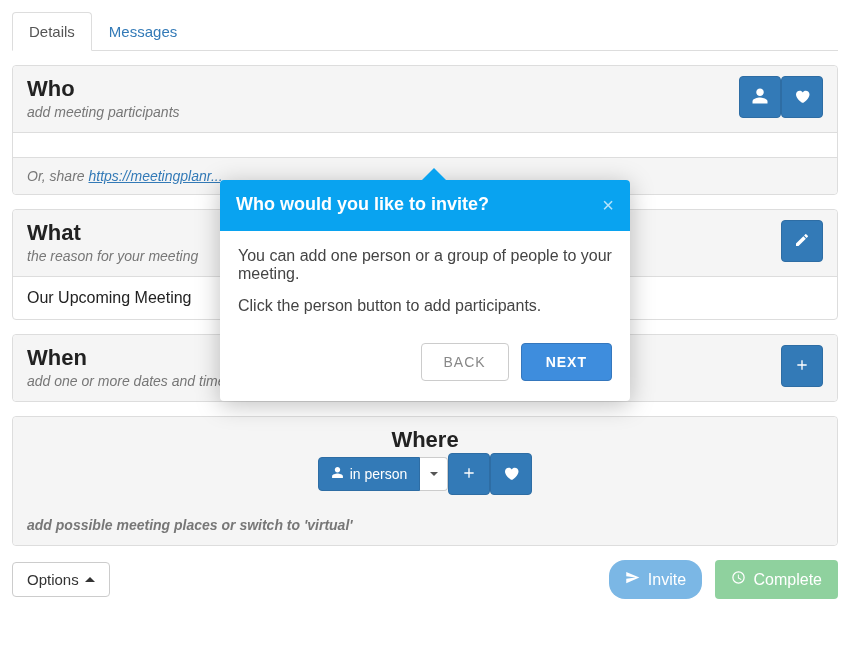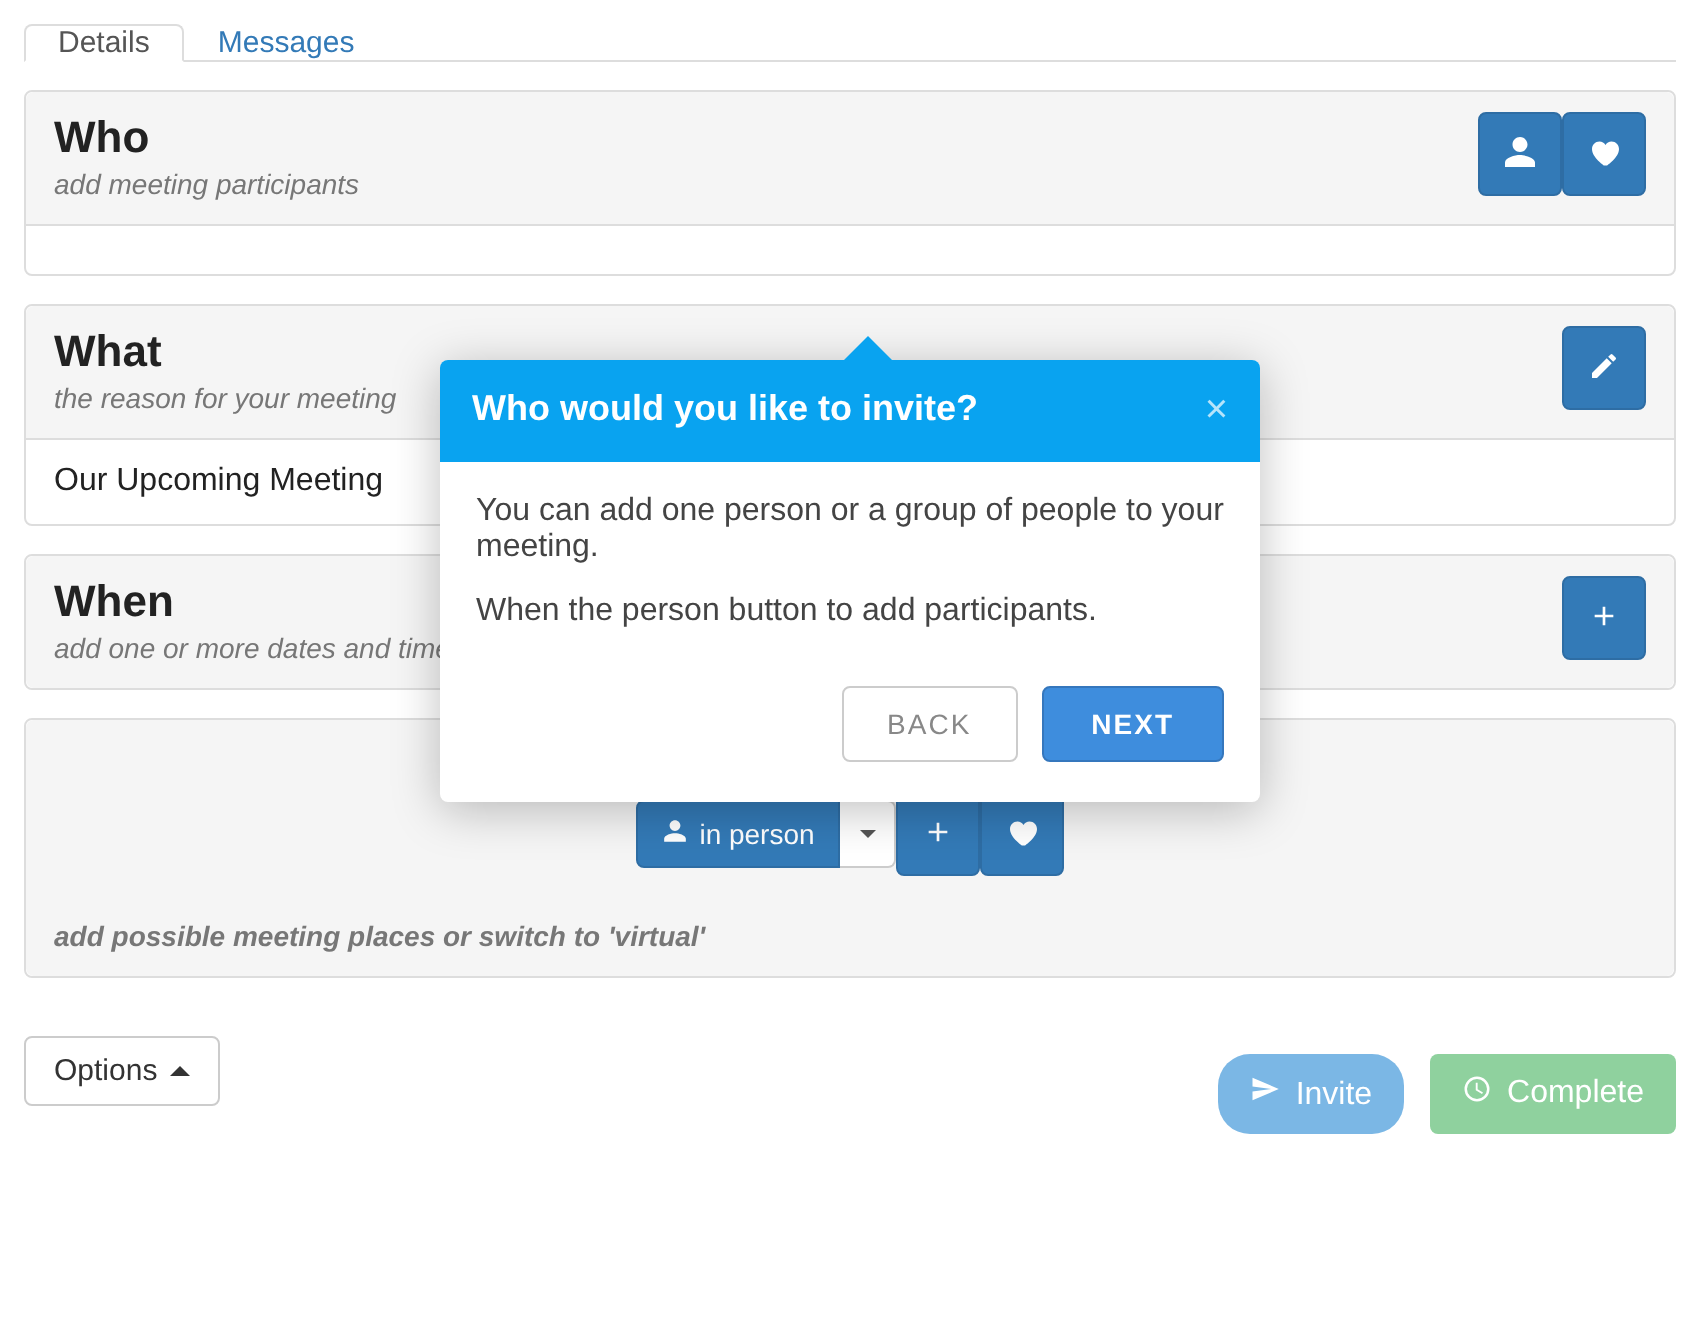--- a/index.html
+++ b/index.html
@@ -10,21 +10,21 @@
     background: #fff;
     color: #333;
     width: 850px;
   }
   .tabs {
     display: flex;
     border-bottom: 1px solid #ddd;
     margin-bottom: 14px;
   }
   .tab {
-    padding: 0 16px;
+    padding: 10px 16px;
     cursor: pointer;
     font-size: 15px;
     color: #337ab7;
     border: 1px solid transparent;
     border-bottom: none;
     margin-bottom: -1px;
     border-radius: 4px 4px 0 0;
   }
   .tab.active {
     color: #555;
@@ -96,21 +96,21 @@
     display:inline-flex; align-items:center; gap:6px;
   }
   .caret-up { width:0; height:0; border-left:5px solid transparent; border-right:5px solid transparent; border-bottom:5px solid #333; }
   .caret-down-white { width:0; height:0; border-left:4px solid transparent; border-right:4px solid transparent; border-top:4px solid #555; }
   .invite-btn {
     background:#7bb7e5; color:#fff; border:none; border-radius:16px;
     padding:10px 16px; font-size:16px; display:inline-flex; align-items:flex-end; gap:8px; cursor:pointer;
   }
   .complete-btn {
     background:#8fd19e; color:#fff; border:none; border-radius:4px;
-    padding:10px 16px; font-size:16px; display:inline-flex; align-items:center; gap:8px; cursor:pointer; margin-left:8px;margin-top:24px;
+    padding:10px 16px; font-size:16px; display:inline-flex; align-items:center; gap:8px; cursor:pointer; margin-left:8px;
   }
 
   
   .popover {
     position: absolute;
     left: 220px; top: 180px;
     width: 410px;
     background: #fff;
     border-radius: 4px;
     box-shadow: 0 4px 24px rgba(0,0,0,.25);
@@ -169,20 +169,23 @@
       <button class="btn btn-primary btn-sq">
         <span>
           <svg width="18" height="18" viewBox="0 0 24 24">
               <path d="M12 21s-8-5.3-8-11c0-2.8 2.2-5 5-5 1.7 0 3.2.9 4 2.3C13.8 5.9 15.3 5 17 5c2.8 0 5 2.2 5 5 0 5.7-8 11-8 11h-2z"></path>
             </svg>
         </span>
       </button>
     </div>
   </div>
   <div class="panel-body" style="min-height:14px;"></div>
+  <div class="share-row">
+    <span>Or, share </span><a href="#">https://meetingplanr...</a>
+  </div>
 </div>
 
 <div class="panel panel-what">
   <div class="panel-heading">
     <div>
       <div class="panel-title">What</div>
       <div class="panel-sub">the reason for your meeting</div>
     </div>
     <div class="btn-row">
       <button class="btn btn-primary btn-sq">
@@ -281,19 +284,19 @@
 <div class="popover">
   <div class="popover-arrow"></div>
   <div class="popover-header">
     <span>Who would you like to invite?</span>
     <span class="popover-close">
       <span>×</span>
     </span>
   </div>
   <div class="popover-body">
     <p>You can add one person or a group of people to your meeting.</p>
-    <p>When the person button to add participants.</p>
+    <p>Click the person button to add participants.</p>
   </div>
   <div class="popover-footer">
     <button class="pop-back">BACK</button>
     <button class="pop-next">NEXT</button>
   </div>
 </div>
 
 </body></html>

